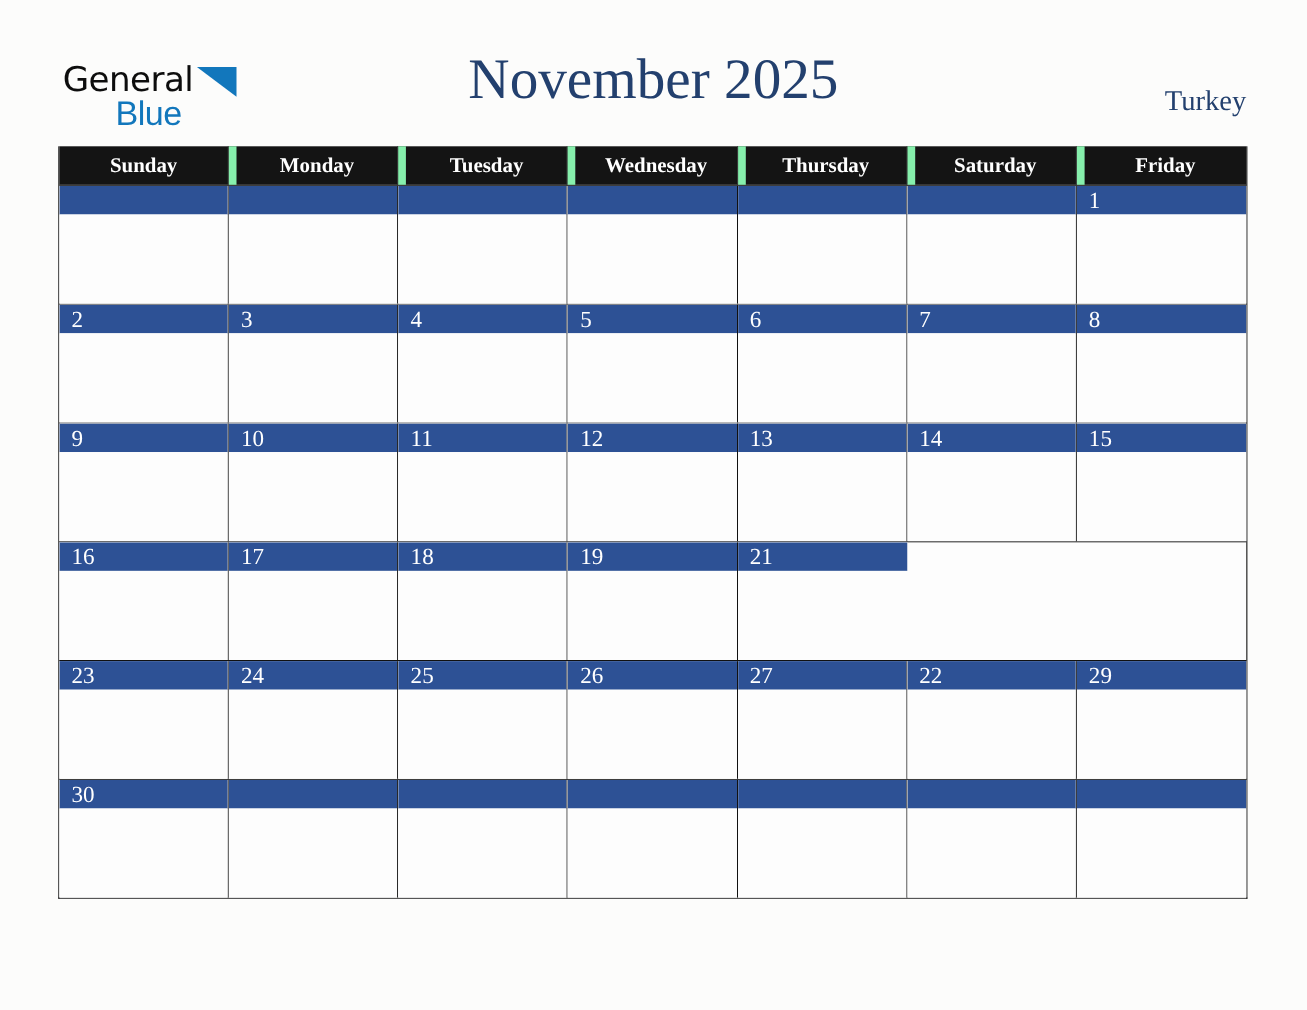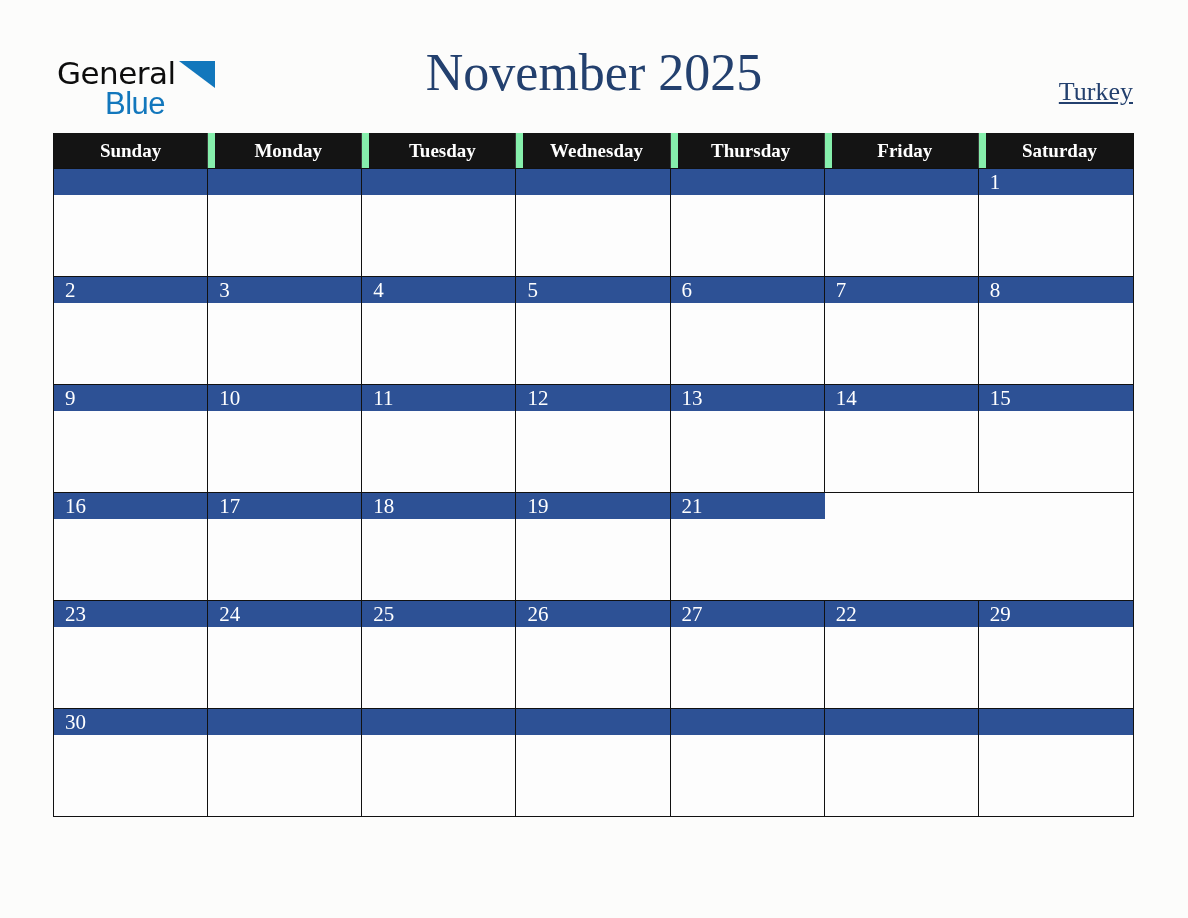--- a/index.html
+++ b/index.html
@@ -81,21 +81,20 @@
   }
 
   .cal-country {
     position: absolute;
     right: 55px;
     top: 76px;
     font-family: "Liberation Serif", serif;
     font-size: 26px;
     line-height: 32px;
     color: #23406e;
-    text-decoration: underline;
   }
 
   
   .calendar {
     position: absolute;
     left: 53px;
     top: 133px;
     width: 1081px;
     border: 1px solid #111111;
     border-top: none;
@@ -176,22 +175,22 @@
   </div>
 
   <div class="calendar">
 
     <div class="weekdays">
       <div class="weekday">Sunday</div>
       <div class="weekday">Monday</div>
       <div class="weekday">Tuesday</div>
       <div class="weekday">Wednesday</div>
       <div class="weekday">Thursday</div>
+      <div class="weekday">Saturday</div>
       <div class="weekday">Friday</div>
-      <div class="weekday">Saturday</div>
     </div>
 
     <div class="week">
       <div class="daycell">
           <div class="day-banner"></div>
           <div class="day-body"></div>
         </div>
       <div class="daycell">
           <div class="day-banner"></div>
           <div class="day-body"></div>

